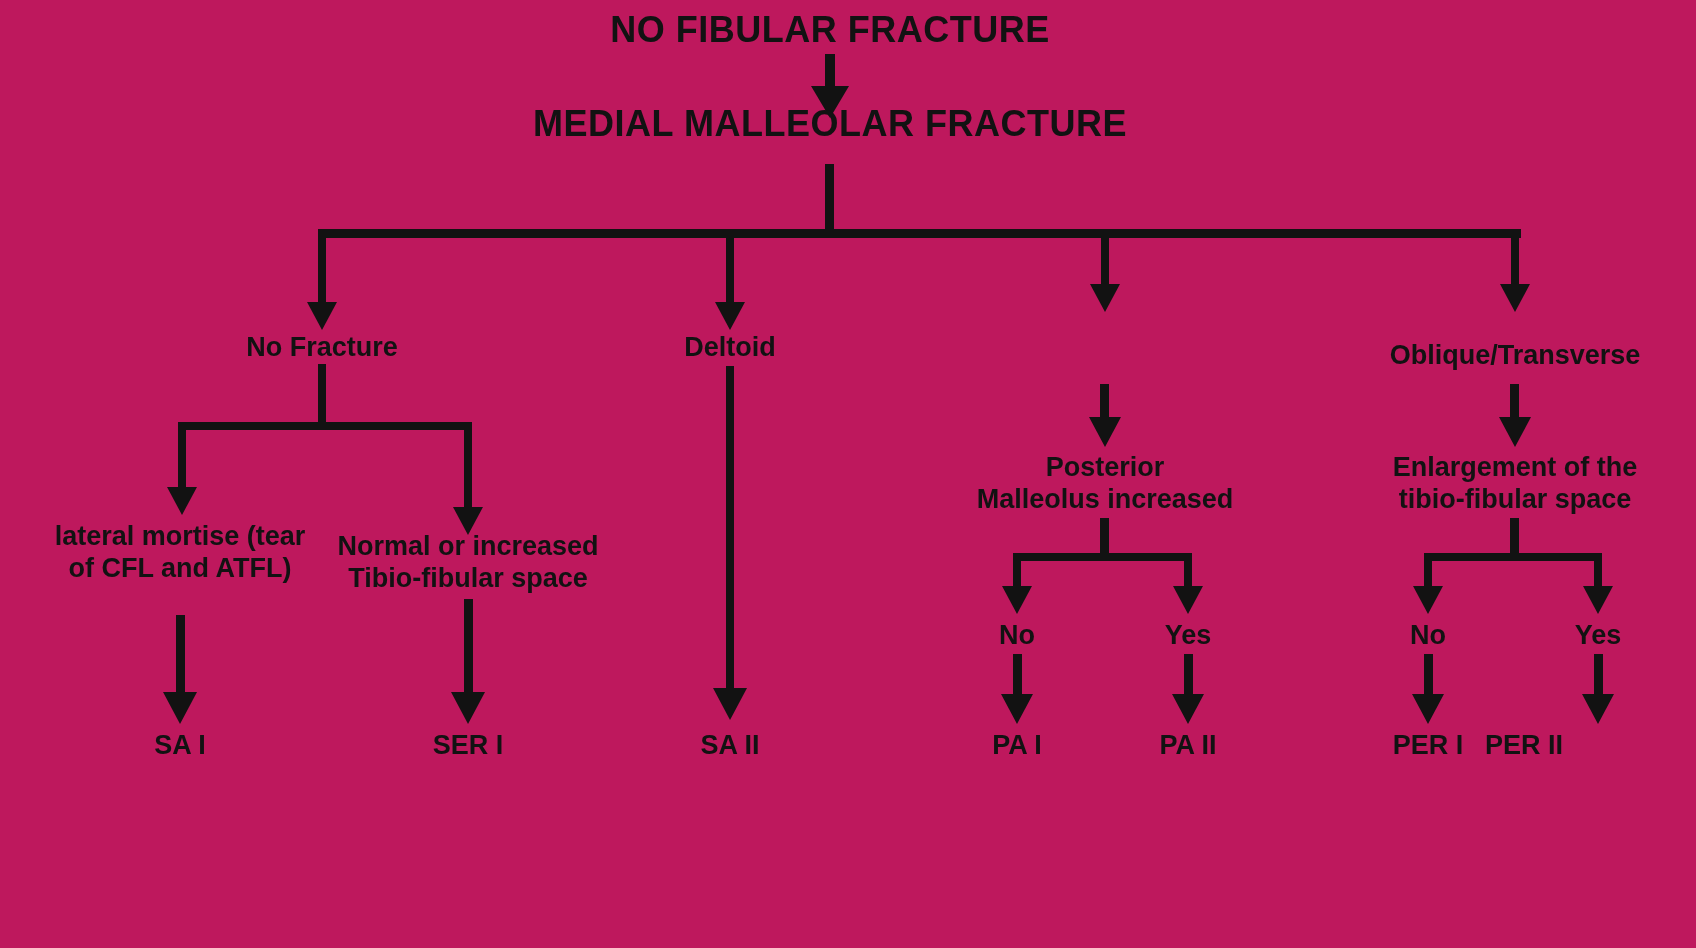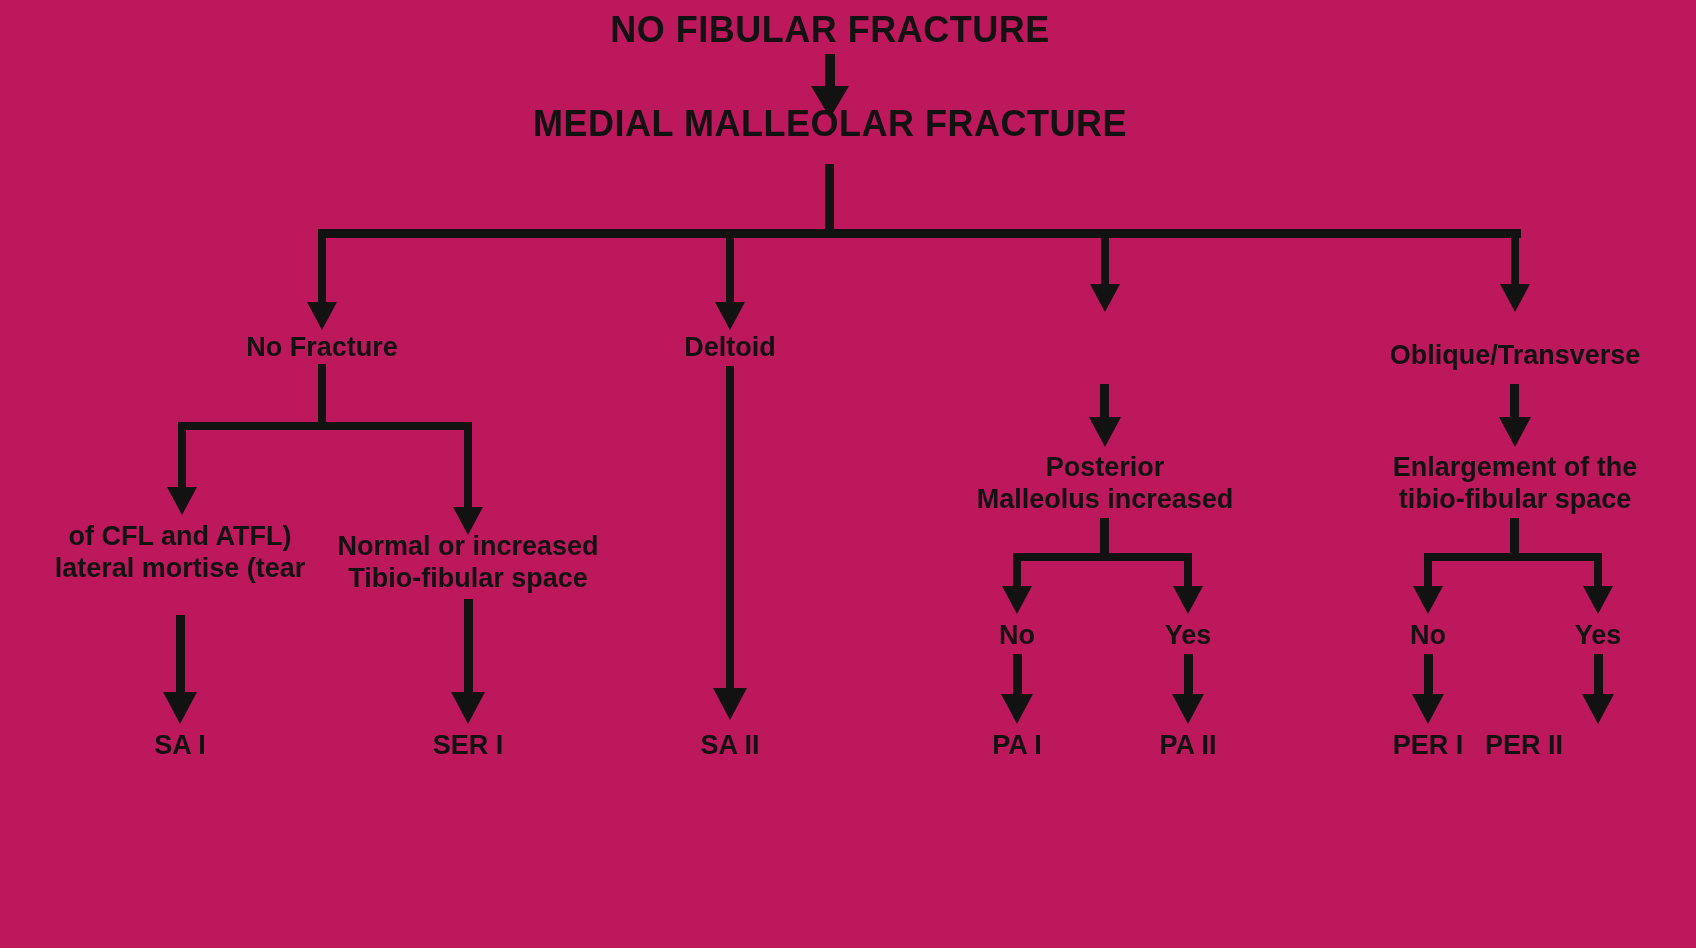--- a/index.html
+++ b/index.html
@@ -55,22 +55,22 @@
   <div class="line" style="left:318px; top:364px; width:8px; height:60px;"></div>
   <div class="line" style="left:178px; top:422px; width:294px; height:8px;"></div>
 
   <div class="line" style="left:178px; top:422px; width:8px; height:65px;"></div>
   <div class="head" style="left:167px; top:487px; border-left-width:15px; border-right-width:15px; border-top:28px solid #121212;"></div>
 
   <div class="line" style="left:464px; top:422px; width:8px; height:85px;"></div>
   <div class="head" style="left:453px; top:507px; border-left-width:15px; border-right-width:15px; border-top:28px solid #121212;"></div>
 
   <div class="lbl t-node" style="left:180px; top:520px;">
+    <div>lateral mortise (tear</div>
     <div>of CFL and ATFL)</div>
-    <div>lateral mortise (tear</div>
   </div>
 
   <div class="lbl t-node" style="left:468px; top:530px;">
     <div>Normal or increased</div>
     <div>Tibio-fibular space</div>
   </div>
 
   <div class="line" style="left:176px; top:615px; width:9px; height:77px;"></div>
   <div class="head" style="left:163px; top:692px; border-left-width:17px; border-right-width:17px; border-top:32px solid #121212;"></div>
 

